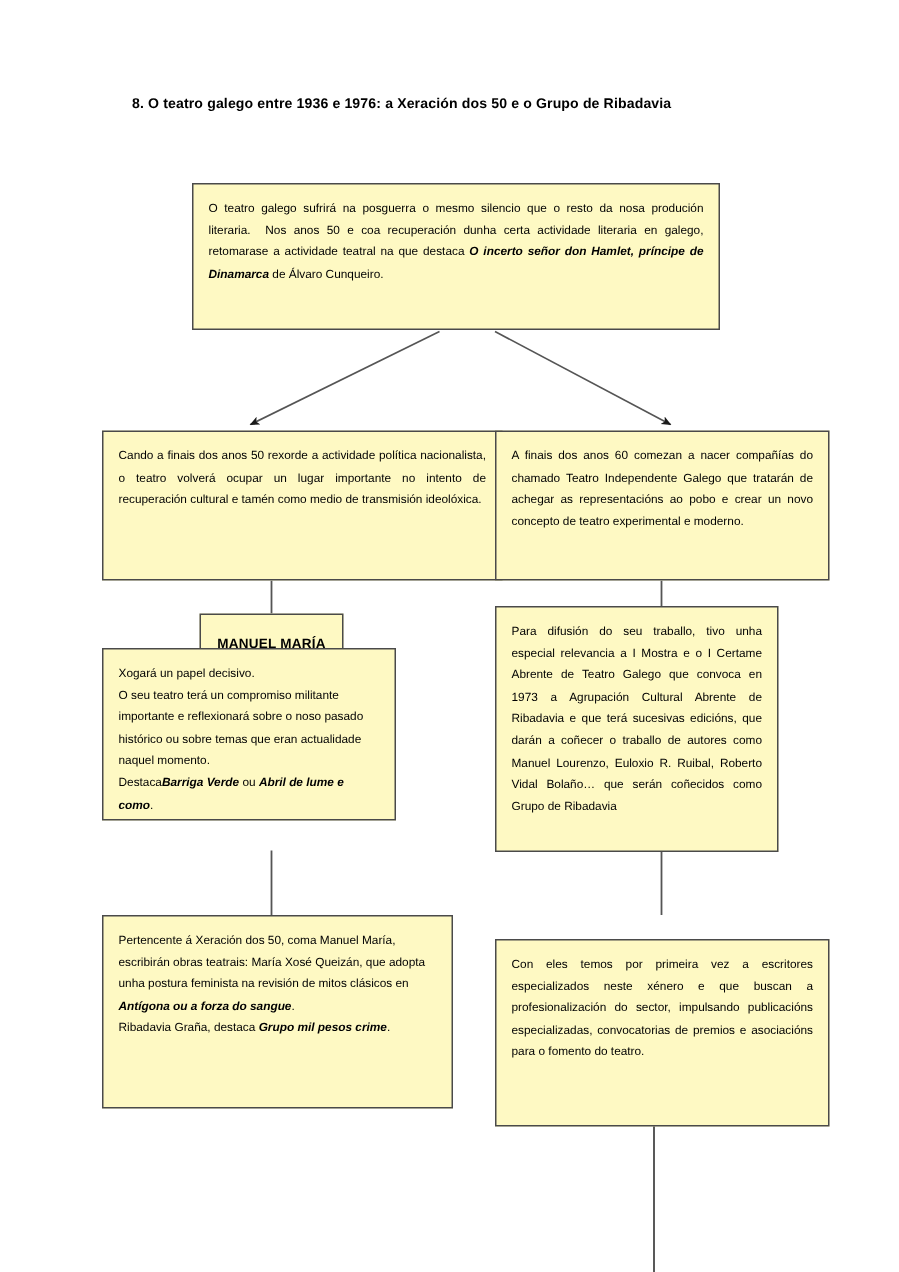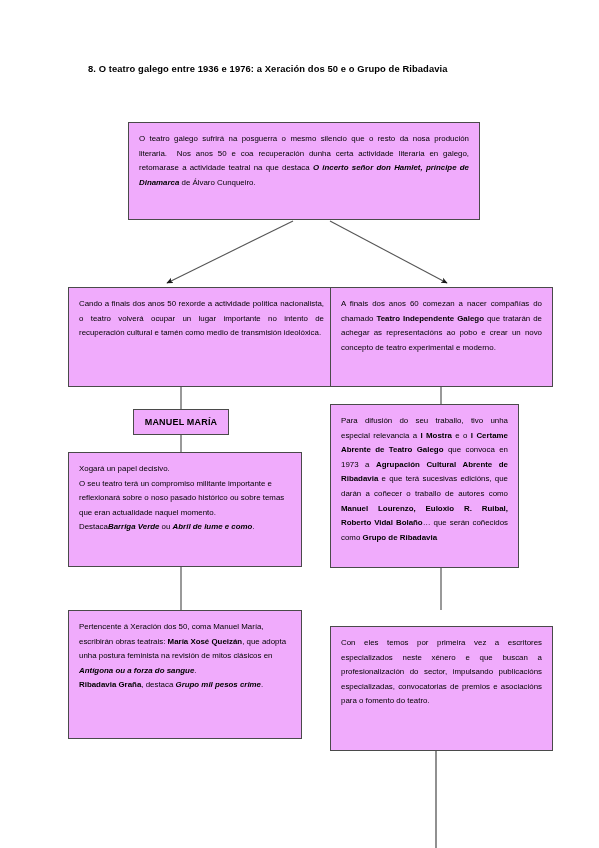--- a/index.html
+++ b/index.html
@@ -44,41 +44,41 @@
     width: 599px;
     height: 848px;
     pointer-events: none;
   }
 
   
   .node {
     position: absolute;
     box-sizing: border-box;
     border: 1px solid #4a4a4a;
-    background: #f0abfc;
+    background: #fef9c3;
     padding: 9px 10px 8px 10px;
     font-size: 7.9px;
     line-height: 14.6px;
     text-align: justify;
     text-justify: inter-word;
     color: #000000;
   }
   .node.plain { text-align: left; }
 
-  .node b { font-weight: bold; }
+  .node b { font-weight: normal; }
   .node i { font-style: italic; font-weight: bold; }
 
   
   #node-intro   { left:128px; top:122px; width:352px; height:98px; }
   #node-left-1  { left: 68px; top:287px; width:267px; height:100px; }
   #node-right-1 { left:330px; top:287px; width:223px; height:100px; }
-  #node-manuel  { left:133px; top:409px; width: 96px; height:26px;
+  #node-manuel  { left:133px; top:409px; width: 96px; height:40px;
                   padding:0; display:flex; align-items:center; justify-content:center;
                   font-size:9px; font-weight:bold; letter-spacing:0.02em; }
-  #node-left-2  { left: 68px; top:452px; width:234px; height:115px; }
+  #node-left-2  { left: 68px; top:432px; width:196px; height:115px; }
   #node-right-2 { left:330px; top:404px; width:189px; height:164px; }
   #node-left-3  { left: 68px; top:610px; width:234px; height:129px; }
   #node-right-3 { left:330px; top:610px; width:223px; height:125px;margin-top:16px; }
 </style>
 </head>
 <body>
 
 <div id="page">
 
   <div class="page-title">8. O teatro galego entre 1936 e 1976: a Xeración dos 50 e o Grupo de Ribadavia</div>

